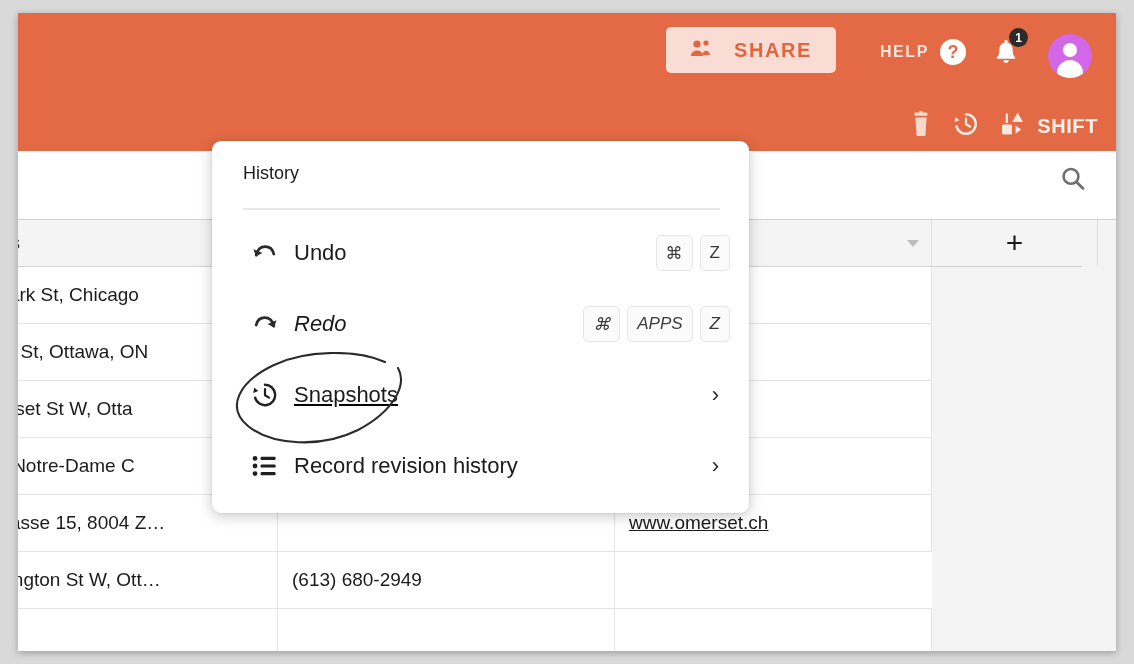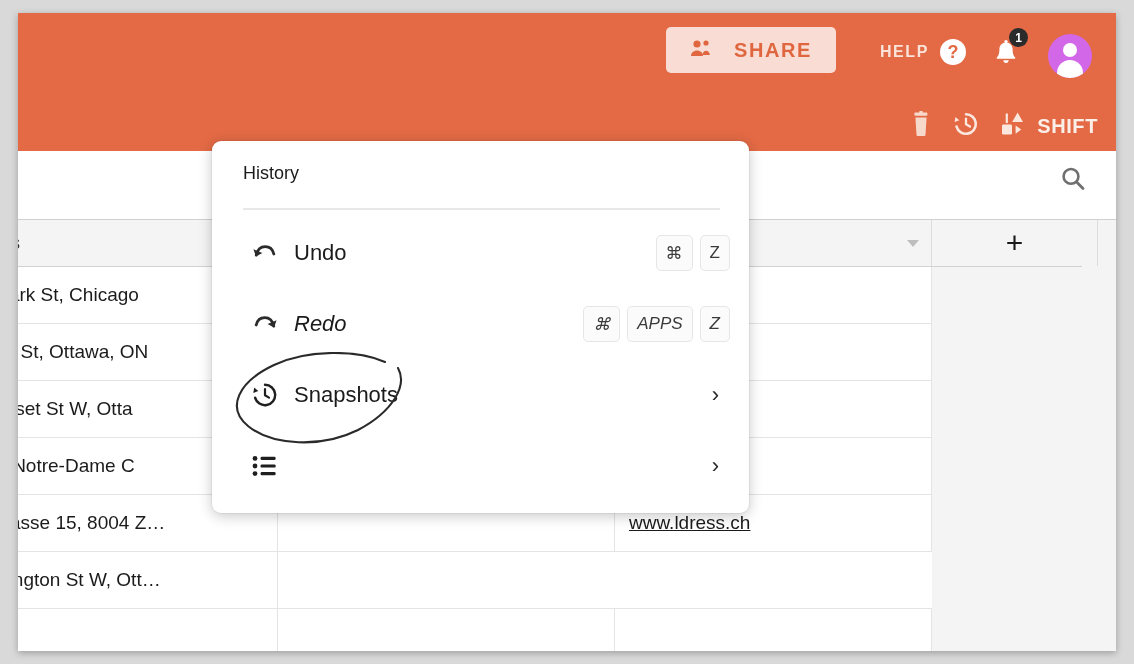--- a/index.html
+++ b/index.html
@@ -503,27 +503,30 @@
         </div>
 
         <div class="row" style="top:275px;">
           <div class="cell col-addr">
               <span>erstrasse 15, 8004 Z…</span>
             </div>
           <div class="cell col-phone">
               <span></span>
             </div>
           <div class="cell col-web">
-              <span class="link">www.ldress.ch</span>
+              <span class="link">www.omerset.ch</span>
             </div>
         </div>
 
         <div class="row" style="top:332px;">
           <div class="cell col-addr">
               <span>Wellington St W, Ott…</span>
+            </div>
+          <div class="cell col-phone">
+              <span>(613) 680-2949</span>
             </div>
         </div>
 
         <div class="row" style="top:389px;">
           <div class="cell col-addr">
               <span></span>
             </div>
           <div class="cell col-phone">
               <span></span>
             </div>
@@ -560,21 +563,21 @@
           </svg>
         </span>
         <span class="mi-label">Redo</span>
         <span class="keys">
           <span class="key">⌘</span>
           <span class="key">APPS</span>
           <span class="key">Z</span>
         </span>
       </div>
 
-      <div class="menu-item" style="top:228px;">
+      <div class="menu-item" style="top:228px;text-decoration:underline;">
         <span class="mi-icon">
           <svg width="26" height="26" viewBox="0 0 26 26">
             <path d="M13 2.8a10.2 10.2 0 1 1-9.9 12.8" fill="none" stroke="#1f1f1f" stroke-width="2.4" stroke-linecap="round"></path>
             <path d="M6.3 9.1L2.2 5.6 1.3 11z" fill="#1f1f1f"></path>
             <path d="M13 7.2v6l4 2.4" fill="none" stroke="#1f1f1f" stroke-width="2.2" stroke-linecap="round" stroke-linejoin="round"></path>
           </svg>
         </span>
         <span class="mi-label">Snapshots</span>
         <span class="chev">›</span>
       </div>
@@ -583,20 +586,21 @@
         <span class="mi-icon">
           <svg width="26" height="22" viewBox="0 0 26 22">
             <circle cx="3" cy="3.4" r="2.4" fill="#1f1f1f"></circle>
             <circle cx="3" cy="11" r="2.4" fill="#1f1f1f"></circle>
             <circle cx="3" cy="18.6" r="2.4" fill="#1f1f1f"></circle>
             <rect x="8.6" y="1.8" width="15" height="3.2" rx="1.2" fill="#1f1f1f"></rect>
             <rect x="8.6" y="9.4" width="15" height="3.2" rx="1.2" fill="#1f1f1f"></rect>
             <rect x="8.6" y="17" width="15" height="3.2" rx="1.2" fill="#1f1f1f"></rect>
           </svg>
         </span>
+        <span class="mi-label">Record revision history</span>
         <span class="chev">›</span>
       </div>
     </div>
 
   </div>
 
   <div class="annot">
     <svg width="210" height="110" viewBox="0 0 210 110">
       <path d="M176 16 C 186 34, 170 60, 136 78 C 100 96, 50 94, 26 74 C 4 56, 16 30, 52 13 C 86 -3, 136 -2, 163 10" fill="none" stroke="#2a2a2a" stroke-width="2.1" stroke-linecap="round"></path>
     </svg>

